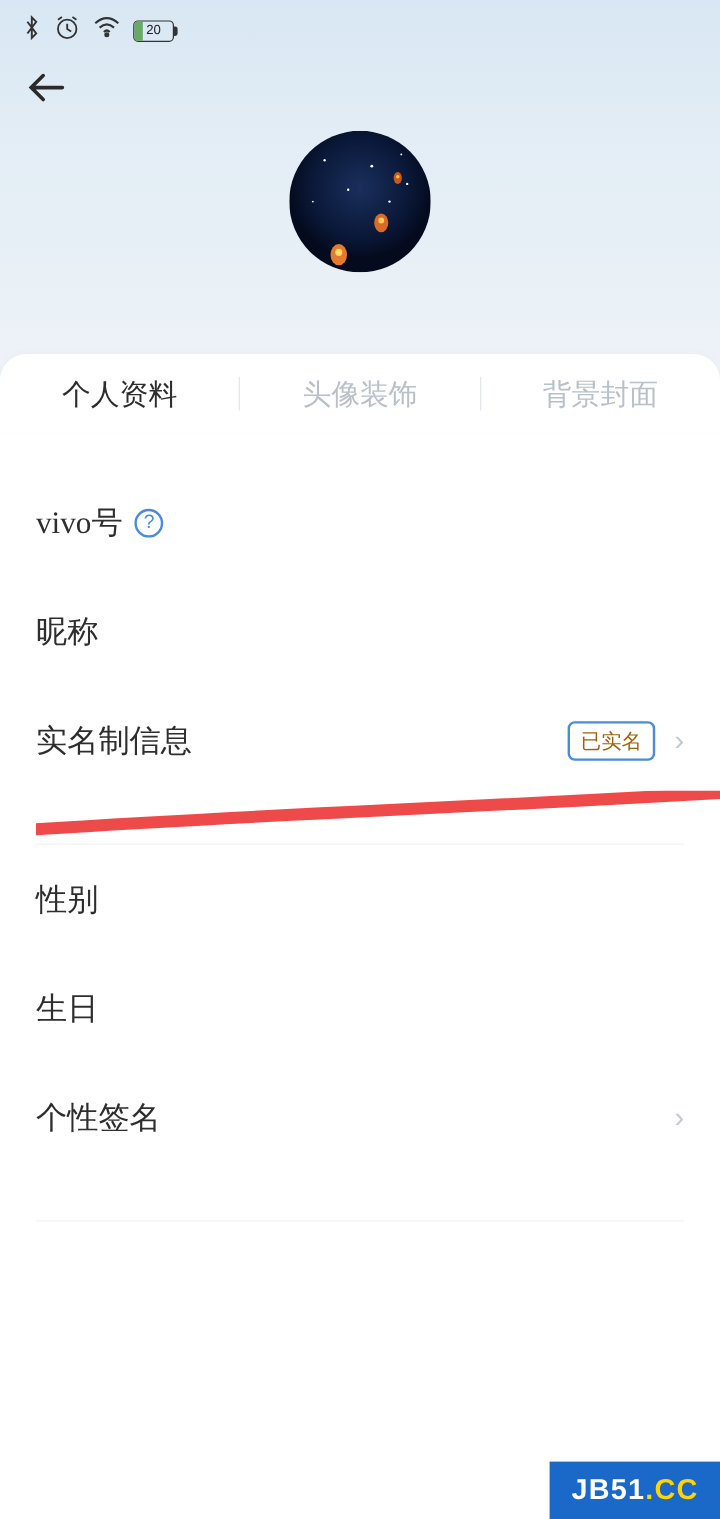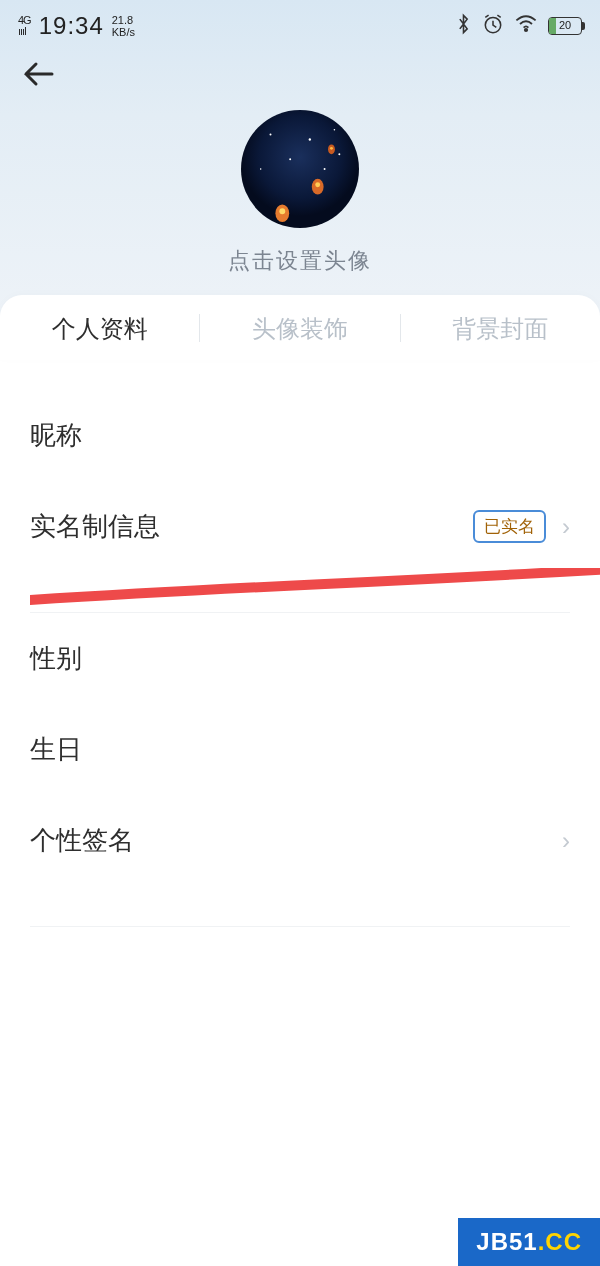--- a/index.html
+++ b/index.html
@@ -65,31 +65,20 @@
     .group-spacer { height: 40px; }
     .watermark { position: absolute; right: 0; bottom: 0; background: #1a68c8; color: #fff; font-family: Arial, sans-serif; font-weight: bold; font-size: 24px; padding: 10px 18px; letter-spacing: 1px; }
     .watermark .cc { color: #ffd400; }
     .section-divider { height:1px; background:#f0f2f4; margin:0 30px;}
   </style>
 </head>
 <body>
 
 <div class="header-bg">
   <div class="status-bar">
-    <div class="status-left">
-      <div class="signal">
-        <div>4G</div>
-        <div>ıııl</div>
-      </div>
-      <span class="time">19:34</span>
-      <div class="speed">
-        <div>21.8</div>
-        <div>KB/s</div>
-      </div>
-    </div>
     <div class="status-right">
       <span>
         <svg width="17" height="22" viewBox="0 0 12 18" stroke="#333" stroke-width="1.3" fill="none">
             <path d="M3 5 L9 13 L6 16 L6 2 L9 5 L3 13"></path>
           </svg>
       </span>
       <span>
         <svg width="22" height="22" viewBox="0 0 20 20" stroke="#333" stroke-width="1.4" fill="none">
             <circle cx="10" cy="11" r="7"></circle>
             <path d="M10 7 L10 11 L13 13 M3 4 L6 2 M17 4 L14 2"></path>
@@ -135,33 +124,39 @@
           <circle cx="20" cy="60" r="0.8" fill="#fff"></circle>
           <circle cx="100" cy="45" r="1" fill="#fff"></circle>
         <ellipse cx="42" cy="105" rx="7" ry="9" fill="#e67b2e"></ellipse>
           <ellipse cx="42" cy="103" rx="3" ry="3" fill="#ffd966"></ellipse>
         <ellipse cx="78" cy="78" rx="6" ry="8" fill="#d96a28"></ellipse>
           <ellipse cx="78" cy="76" rx="2.5" ry="2.5" fill="#ffcc55"></ellipse>
         <ellipse cx="92" cy="40" rx="3.5" ry="5" fill="#c85a20"></ellipse>
           <ellipse cx="92" cy="39" rx="1.5" ry="1.5" fill="#ffbb44"></ellipse>
       </svg>
     </div>
-    <div class="avatar-hint">点击设置头像</div>
   </div>
 
   <div class="tabs">
     <div class="tab active">个人资料</div>
     <div class="tab-divider"></div>
     <div class="tab">头像装饰</div>
     <div class="tab-divider"></div>
     <div class="tab">背景封面</div>
   </div>
 </div>
 
 <div class="content">
+  <div class="field">
+    <div class="field-label">
+      <span>vivo号</span>
+      <span class="help-icon">?</span>
+    </div>
+    <div class="field-value"></div>
+  </div>
 
   <div class="field">
     <div class="field-label">昵称</div>
     <div class="field-value"></div>
   </div>
 
   <div class="field" style="position:relative;">
     <div class="field-label">实名制信息</div>
     <div class="field-value">
       <span class="verified-badge">已实名</span>

